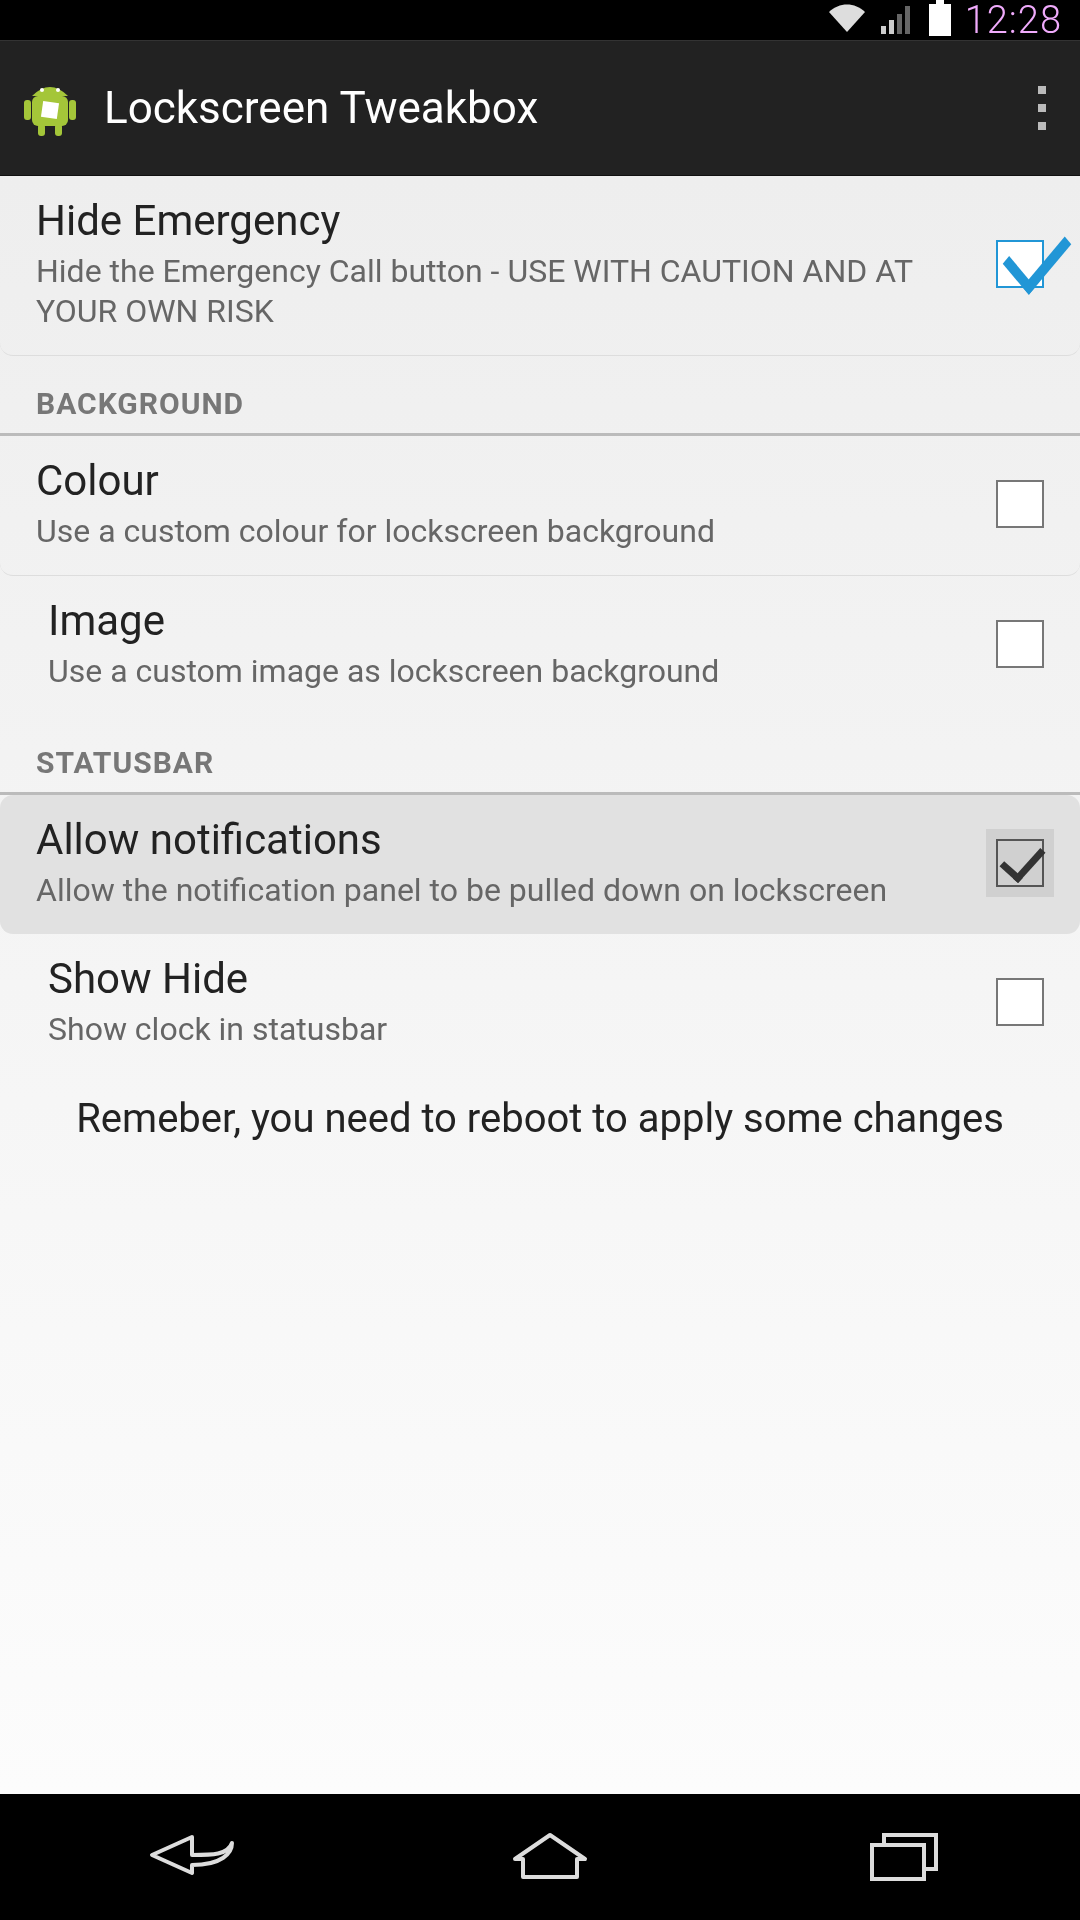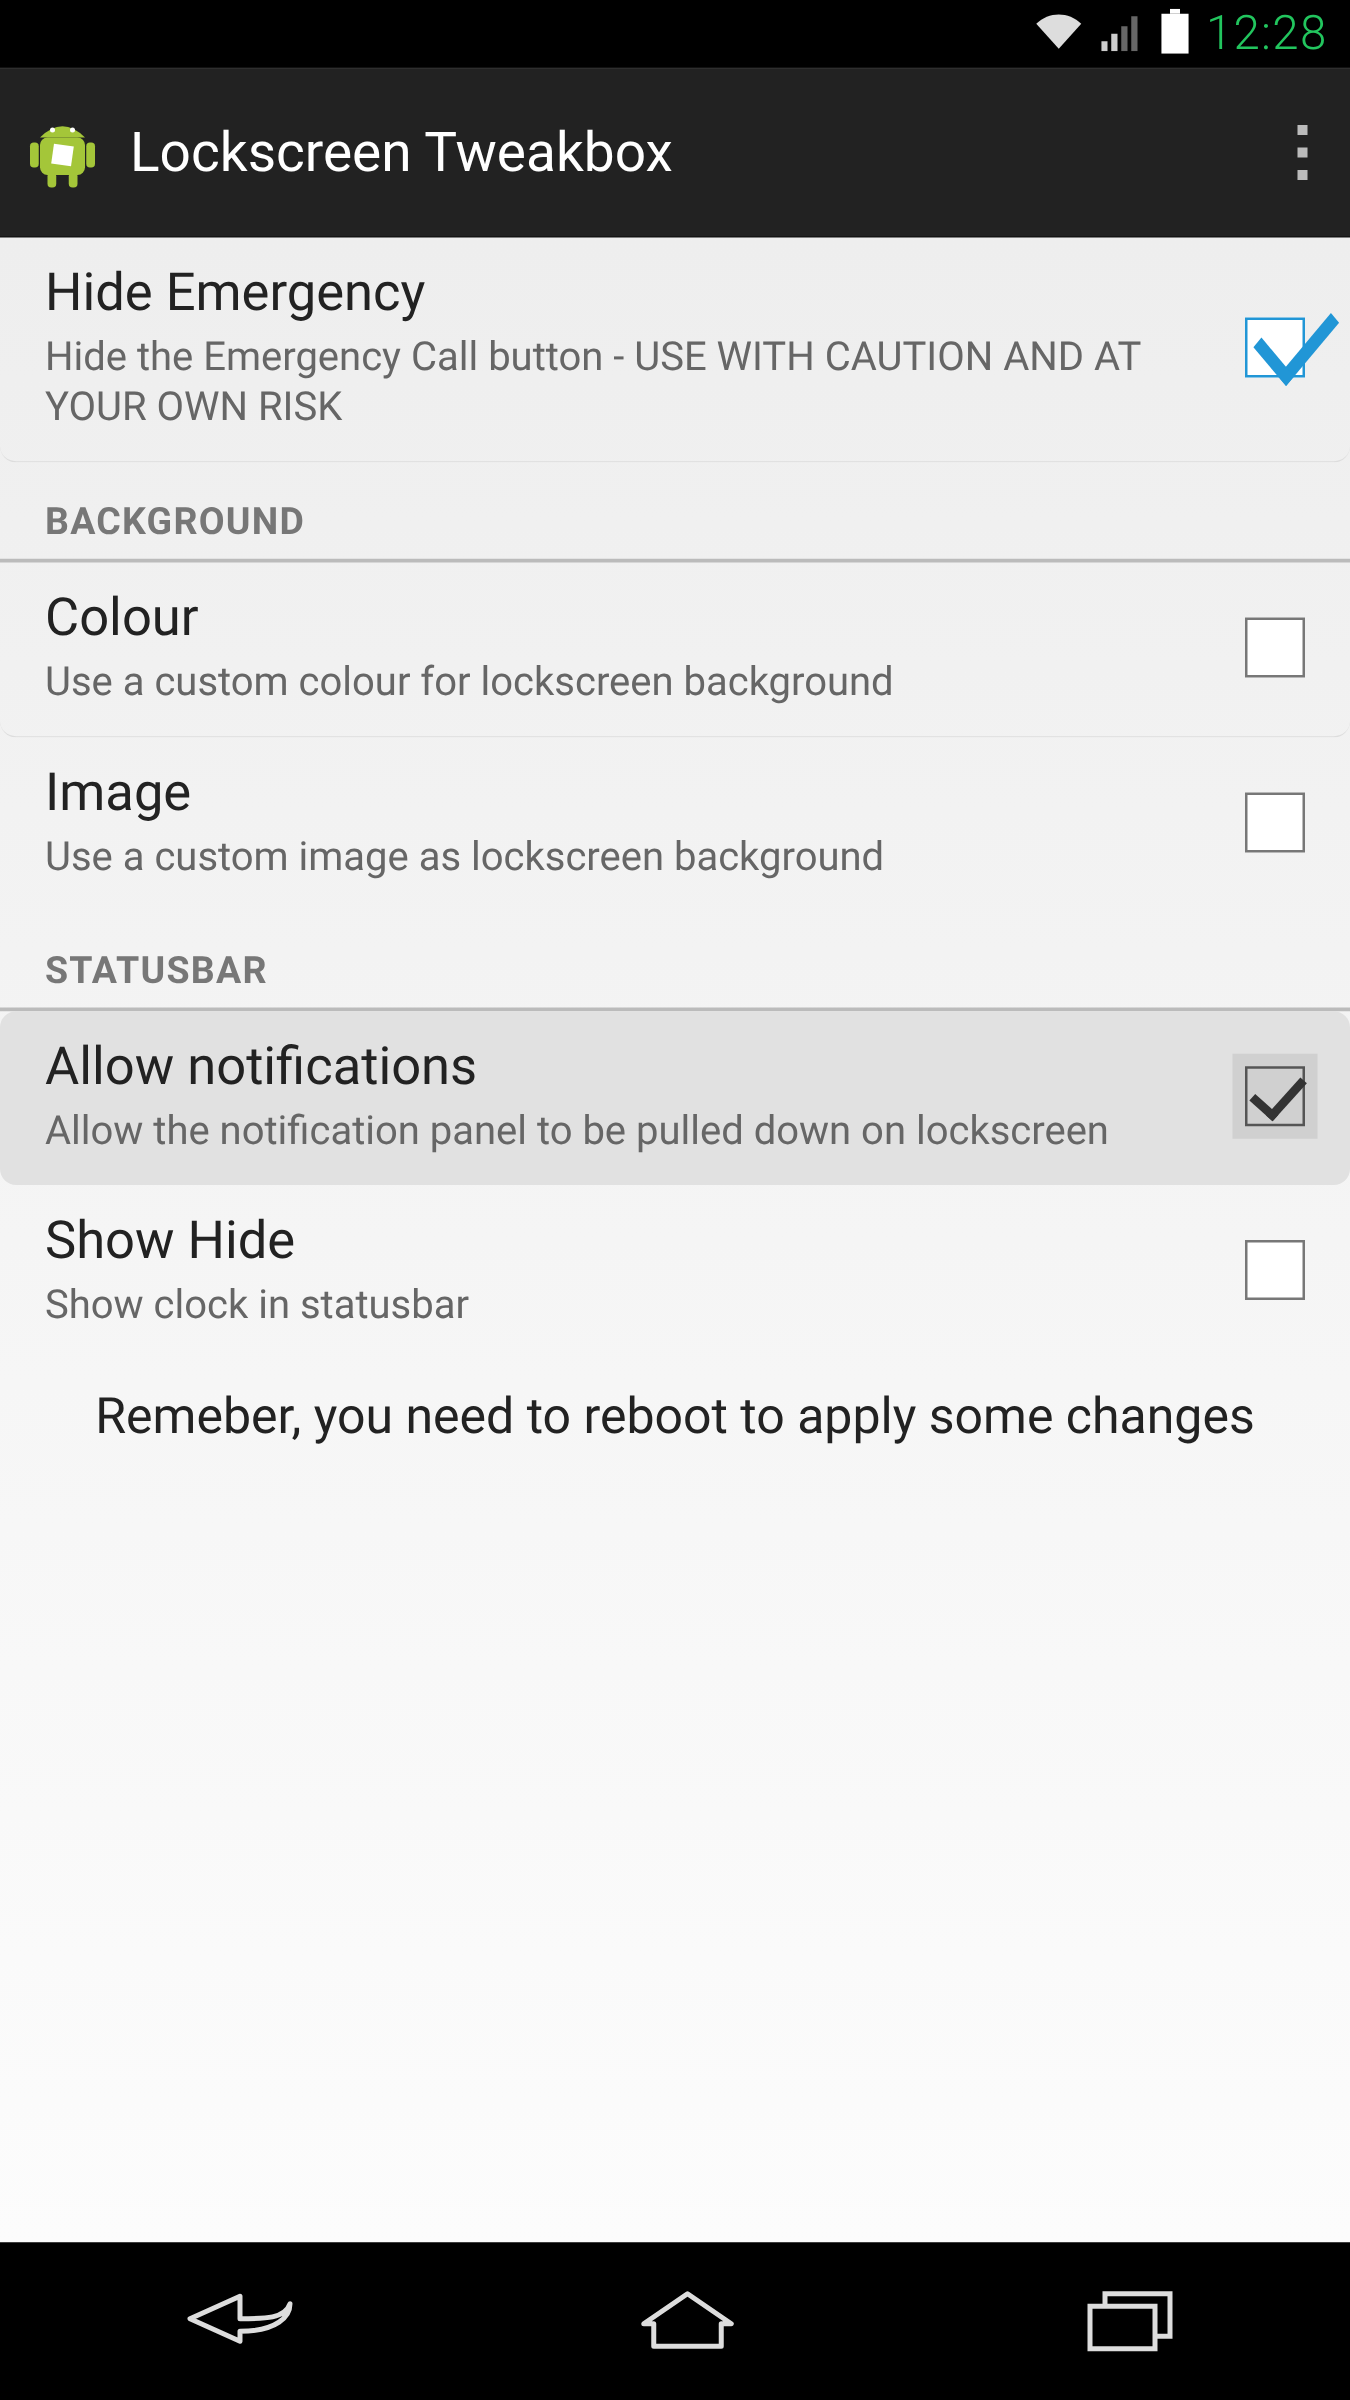--- a/index.html
+++ b/index.html
@@ -1,21 +1,21 @@
 <!DOCTYPE html>
 <html><head>
 <meta charset="utf-8">
 <style>
   * { margin: 0; padding: 0; box-sizing: border-box; }
   html, body { width: 1080px; height: 1920px; overflow: hidden; font-family: Roboto, "Helvetica Neue", Arial, sans-serif; }
   body { background: #000; display: flex; flex-direction: column; }
 
   
   .statusbar {
-    height: 54px; background: #000; color: #22c55e;
+    height: 40px; background: #000; color: #f0abfc;
     display: flex; align-items: center; justify-content: flex-end;
     padding: 0 18px; gap: 14px;
   }
   .statusbar .time { font-size: 38px; font-weight: 300; letter-spacing: 1px; }
   .statusbar svg { fill: #fff; }
 
   
   .actionbar {
     height: 136px; background: #222; display: flex; align-items: center;
     padding: 0 18px; gap: 22px; border-bottom: 1px solid #111;
@@ -27,21 +27,21 @@
 
   
   .content { flex: 1; background: linear-gradient(#eee, #fcfcfc); display: flex; flex-direction: column; }
   .scroll { padding: 0; }
 
   .pref {
     display: flex; align-items: center; padding: 20px 36px 24px 36px;
     border-bottom: 1px solid #ddd;
     border-radius: 13px;
   }
-  .pref.no-divider { border-bottom: none; }
+  .pref.no-divider { border-bottom: none; margin-left: 12px; }
   .pref .texts { flex: 1; padding-right: 24px; }
   .pref .ptitle { font-size: 42px; color: #222; margin-bottom: 6px; }
   .pref .psummary { font-size: 32px; color: #666; line-height: 1.25; }
   .pref.highlight { background: #e1e1e1; border-bottom: none; }
 
   .category {
     padding: 30px 36px 12px 36px; color: #777; font-size: 30px;
     font-weight: 700; letter-spacing: 1px; border-bottom: 3px solid #bbb;
     margin-bottom: 0;
   }

